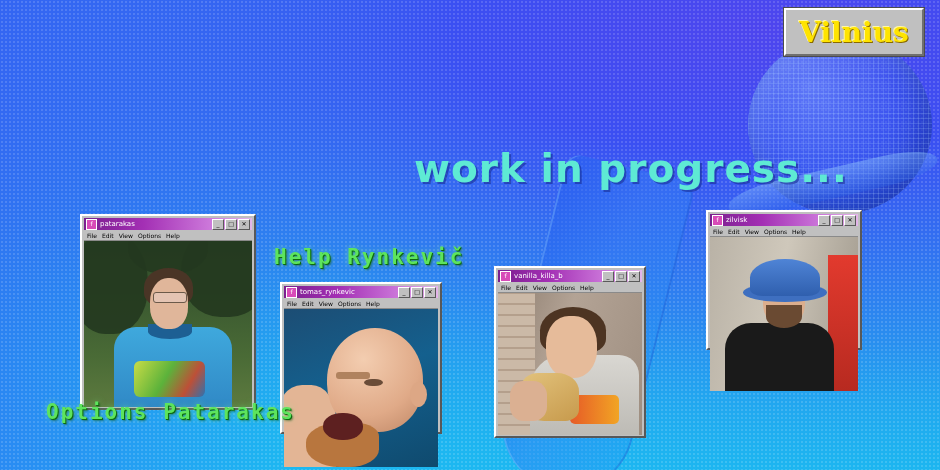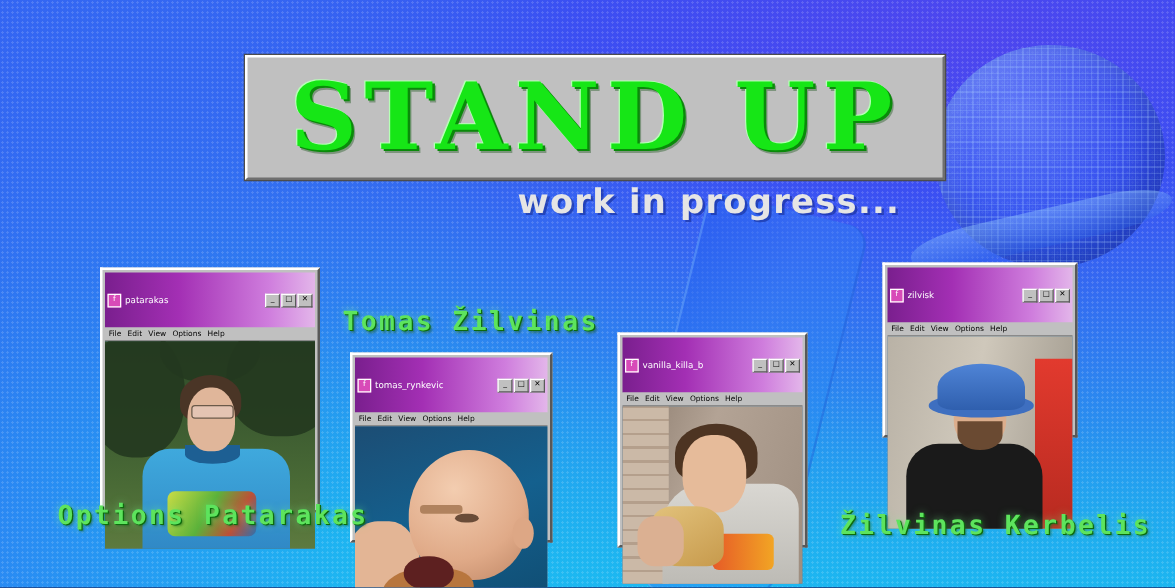--- a/index.html
+++ b/index.html
@@ -128,43 +128,43 @@
       3px 3px 0 rgba(0,70,0,0.35);
   }
 
   
   .subtitle {
     position: absolute;
     left: 414px;
     top: 146px;
     font-family: "DejaVu Sans", sans-serif;
     font-weight: bold;
-    font-size: 27px;
-    color: #e5e5e5;
+    font-size: 39px;
+    color: #5eead4;
     letter-spacing: 1px;
     text-shadow: 2px 2px 0 rgba(20,40,140,0.55);
   }
 
   
   .win {
     position: absolute;
     background: #c0c0c0;
     border-top: 2px solid #ffffff;
     border-left: 2px solid #ffffff;
     border-right: 2px solid #585858;
     border-bottom: 2px solid #585858;
     padding: 2px;
     box-sizing: border-box;
   }
   .win-title {
     height: 12px;
     background: linear-gradient(90deg, #7a1f8e 0%, #a32fb4 35%, #cf7ddd 78%, #e3b6ea 100%);
     display: flex;
     align-items: center;
-    padding: 16px 2px;
+    padding: 0 2px;
     gap: 3px;
   }
   .win-icon {
     width: 9px; height: 9px;
     background: #d84bb8;
     border: 1px solid #ffffff;
     font-size: 6px;
     color: #fff;
     display: flex; align-items: center; justify-content: center;
     line-height: 1;
@@ -318,24 +318,24 @@
 
   <div class="mic-wrap">
     <div class="mic-handle"></div>
     <div class="mic-ball">
       <div class="mic-mesh"></div>
     </div>
     <div class="mic-band"></div>
   </div>
 
 
-
-  <div class="plate plate-title">
-    <span class="title-text">STAND UP</span>
-  </div>
+  <div class="plate plate-city">
+    <span class="city-text">Vilnius</span>
+  </div>
+
 
   <div class="subtitle">work in progress...</div>
 
   <div class="win" style="left:80px; top:214px; width:176px; height:196px;">
     <div class="win-title">
       <span class="win-icon">f</span>
       <span class="win-name">patarakas</span>
       <span class="win-btns">
         <span class="win-btn">_</span>
         <span class="win-btn">□</span>
@@ -451,16 +451,15 @@
         <div class="p4-shirt"></div>
         <div class="p4-head"></div>
         <div class="p4-beard"></div>
         <div class="p4-brim"></div>
         <div class="p4-hat"></div>
       </div>
     </div>
   </div>
 
   <div class="name n1">Options Patarakas</div>
-  <div class="name n2">Tomas Žilvinas</div>
-  <div class="name n4">Žilvinas Kerbelis</div>
+  <div class="name n2">Help Rynkevič</div>
 
 </div>
 
 </body></html>

